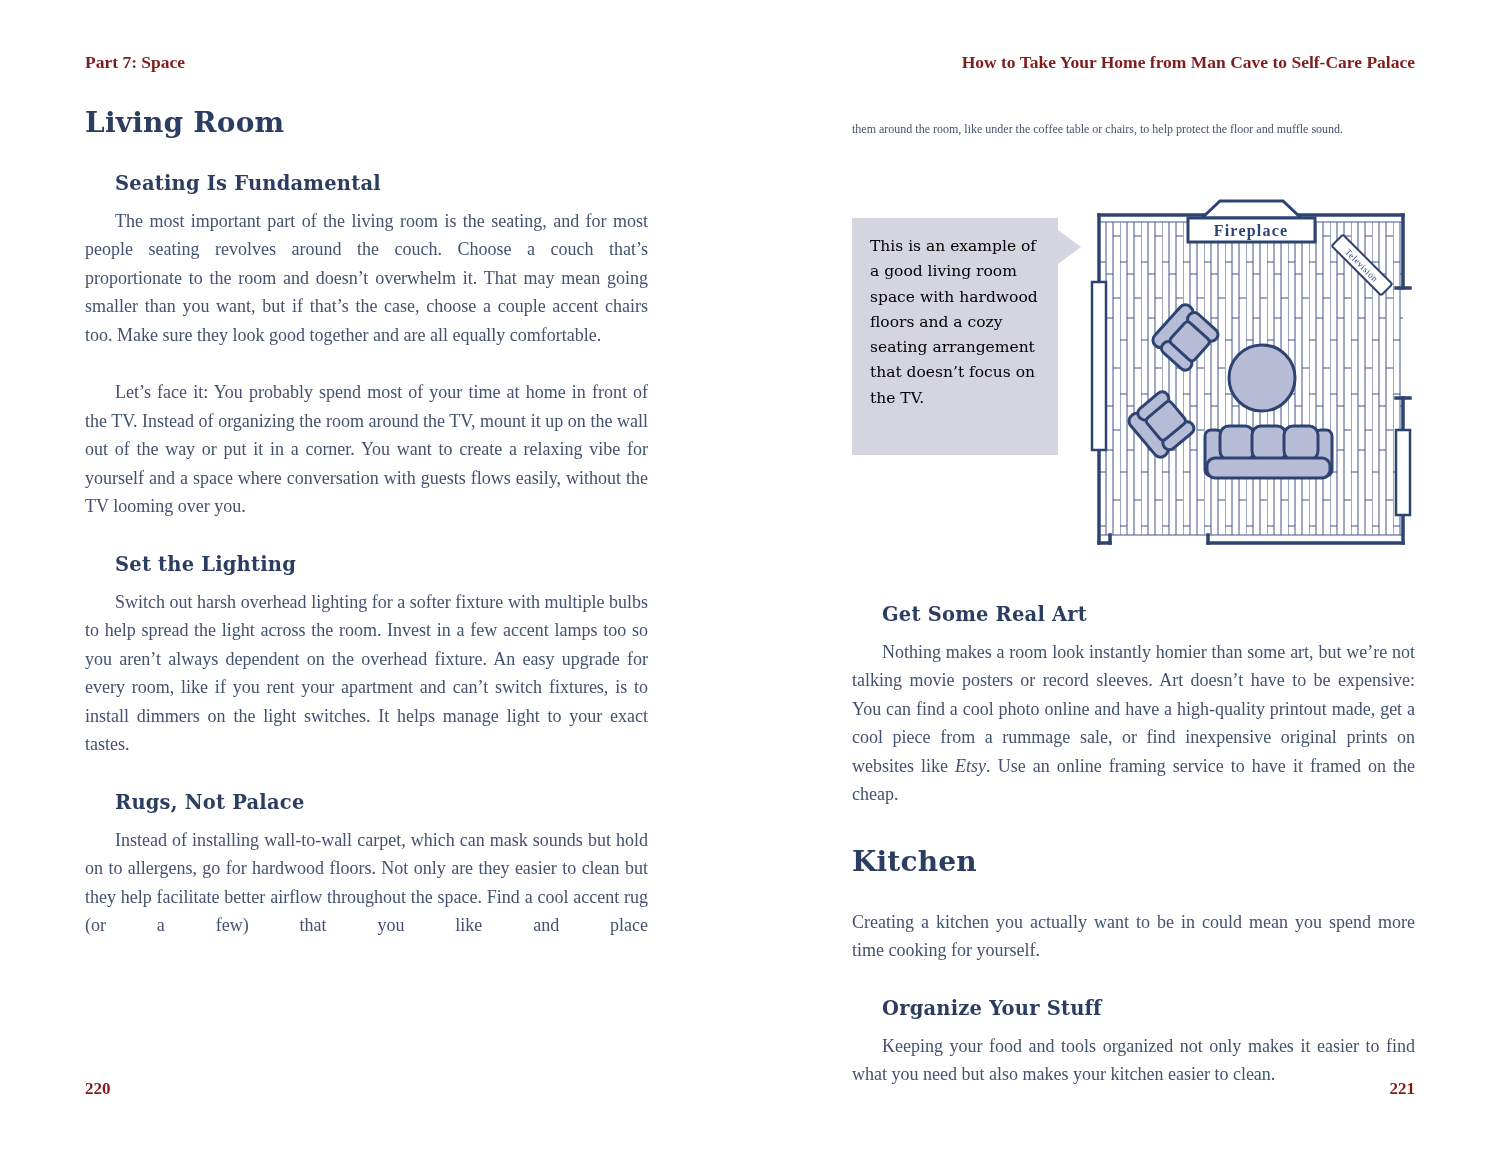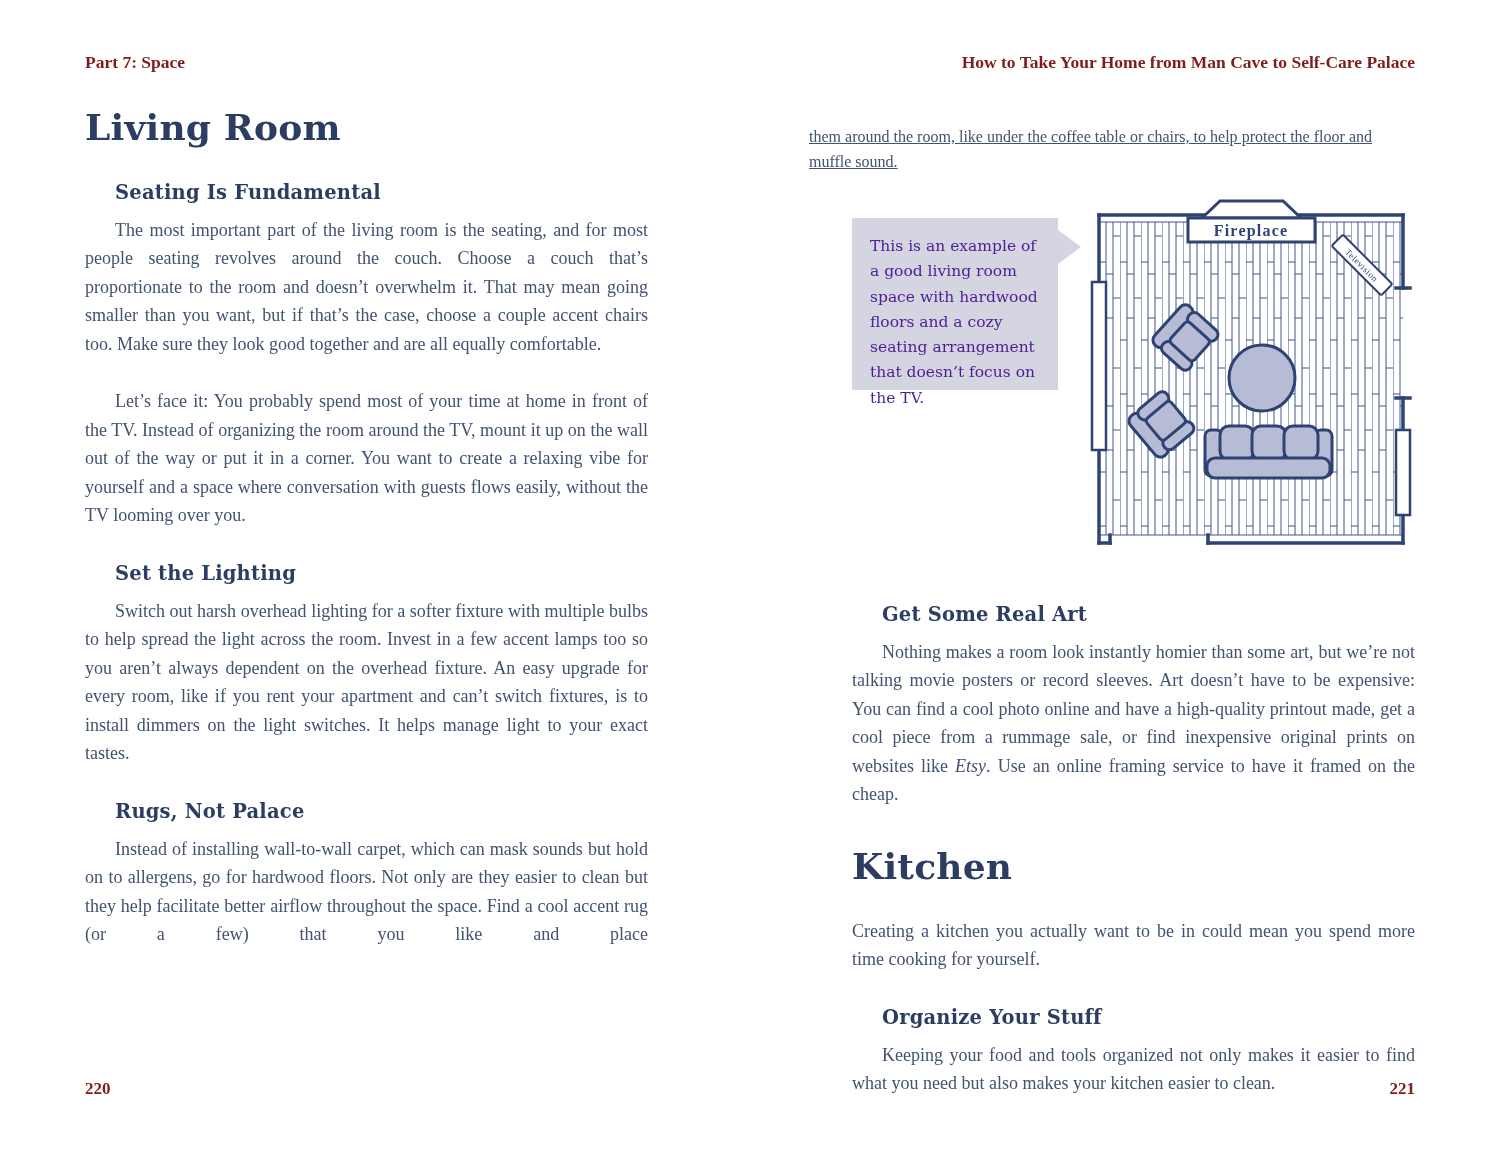--- a/index.html
+++ b/index.html
@@ -5,37 +5,37 @@
   html,body{margin:0;padding:0;background:#ffffff;}
   .page{position:relative;width:1500px;height:1151px;background:#ffffff;overflow:hidden;
         font-family:"Liberation Serif", serif;color:#42526f;}
   .running-head{position:absolute;top:52px;font-size:17.5px;font-weight:600;color:#7f1d1d;
         font-family:"Liberation Serif", serif;}
   .rh-left{left:85px;}
   .rh-right{right:85px;}
   .col{position:absolute;width:563px;font-size:18px;line-height:1.585;text-align:justify;}
   .col-left{left:85px;top:108px;}
   h1.book-h1{font-family:"DejaVu Serif", serif;font-weight:bold;color:#2c3d62;
-        font-size:36px;margin:0 0 30px 0;line-height:1.1;text-align:left;letter-spacing:.2px;}
+        font-size:28px;margin:0 0 30px 0;line-height:1.1;text-align:left;letter-spacing:.2px;}
   .intro{margin:0 0 0 0;}
   .section{margin-top:29px;}
   h2.book-h2{font-family:"DejaVu Serif", serif;font-weight:bold;color:#2c3d62;
         font-size:19.5px;margin:12px 0 7px 30px;text-align:left;letter-spacing:.2px;}
   p.body{margin:0;text-indent:30px;}
   p.noindent{margin:0;text-indent:0;}
   p.continues{text-align-last:justify;}
   .page-num{position:absolute;bottom:52px;font-size:17px;font-weight:600;color:#7f1d1d;}
   .pn-left{left:85px;}
   .pn-right{right:85px;}
 
   
-  .cont-para{position:absolute;left:809px;top:108px;width:563px;font-size:16px;line-height:1.585;text-align:justify;text-decoration:underline;}
-  .callout{position:absolute;left:852px;top:218px;width:206px;height:172px;background:#d5d4e1;
+  .cont-para{position:absolute;left:852px;top:108px;width:563px;font-size:12px;line-height:1.585;text-align:justify;}
+  .callout{position:absolute;left:852px;top:218px;width:206px;height:237px;background:#d5d4e1;
         box-sizing:border-box;padding:16px 16px 0 18px;
-        font-family:"DejaVu Serif", serif;font-size:15.5px;line-height:1.63;color:#4c1d95;text-align:left;}
+        font-family:"DejaVu Serif", serif;font-size:15.5px;line-height:1.63;color:#000000;text-align:left;}
   .callout-arrow{position:absolute;left:1058px;top:230px;width:0;height:0;
         border-top:17px solid transparent;border-bottom:17px solid transparent;
         border-left:23px solid #d5d4e1;}
   .floorplan{position:absolute;left:1090px;top:198px;width:322px;height:354px;}
   .col-right-lower{left:852px;top:588px;}
   h1.kitchen{margin-top:38px;margin-bottom:30px;}
 </style>
 </head>
 <body>
 

